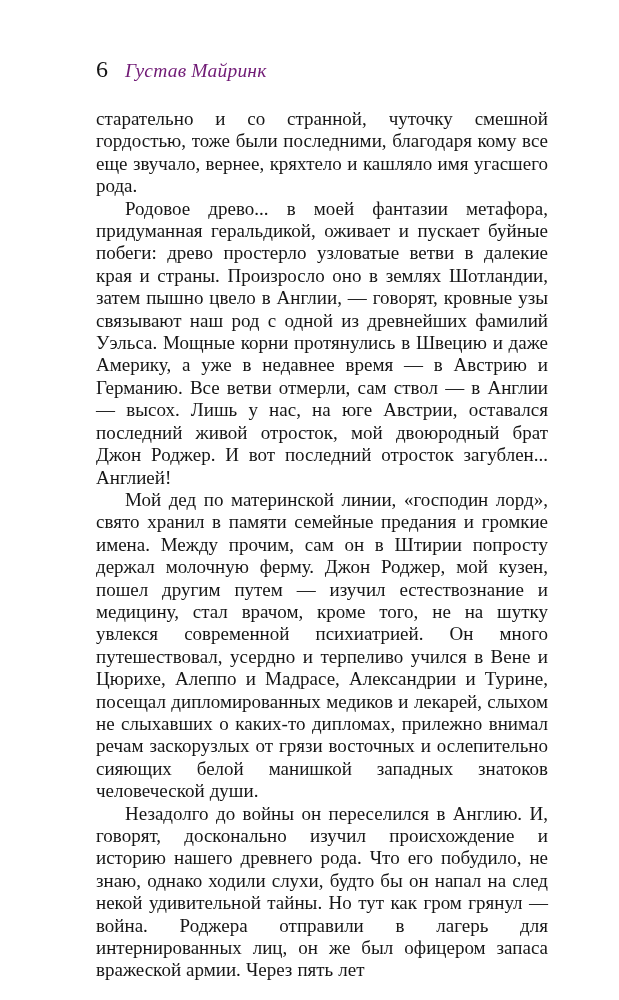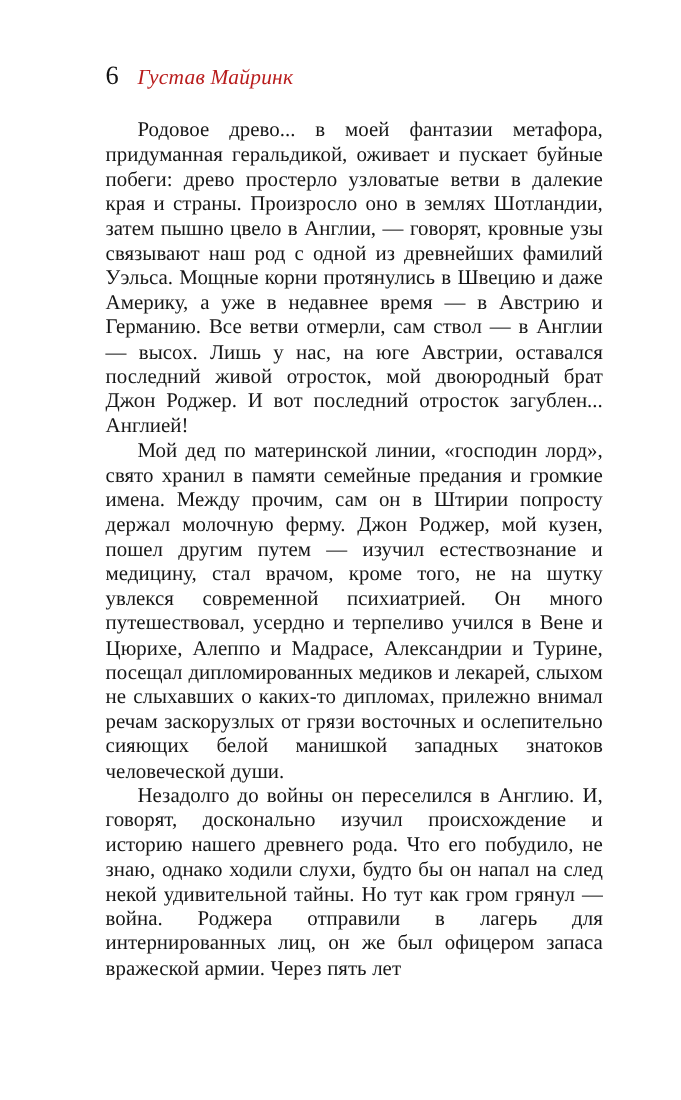--- a/index.html
+++ b/index.html
@@ -29,21 +29,21 @@
   .page-number {
     font-size: 24px;
     line-height: 1;
     font-style: normal;
     color: #141414;
   }
   .running-title {
     font-size: 19.5px;
     line-height: 1;
     font-style: italic;
-    color: #b91c1c;
+    color: #701a75;
     letter-spacing: 0.2px;
   }
   .page-text {
     position: absolute;
     top: 108px;
     left: 96px;
     width: 452px;
     font-size: 19px;
     line-height: 22.4px;
     text-align: justify;
@@ -64,18 +64,19 @@
 <body>
 
 <div class="book-page">
 
   <div class="running-header">
     <span class="page-number">6</span>
     <span class="running-title">Густав Майринк</span>
   </div>
 
   <div class="page-text">
+    <p class="no-indent">старательно и со странной, чуточку смешной гордостью, тоже были последними, благодаря кому все еще звучало, вернее, кряхтело и кашляло имя угасшего рода.</p>
     <p>Родовое древо... в моей фантазии метафора, придуманная геральдикой, оживает и пускает буйные побеги: древо простерло узловатые ветви в далекие края и страны. Произросло оно в землях Шотландии, затем пышно цвело в Англии, — говорят, кровные узы связывают наш род с одной из древнейших фамилий Уэльса. Мощные корни протянулись в Швецию и даже Америку, а уже в недавнее время — в Австрию и Германию. Все ветви отмерли, сам ствол — в Англии — высох. Лишь у нас, на юге Австрии, оставался последний живой отросток, мой двоюродный брат Джон Роджер. И вот последний отросток загублен... Англией!</p>
     <p>Мой дед по материнской линии, «господин лорд», свято хранил в памяти семейные предания и громкие имена. Между прочим, сам он в Штирии попросту держал молочную ферму. Джон Роджер, мой кузен, пошел другим путем — изучил естествознание и медицину, стал врачом, кроме того, не на шутку увлекся современной психиатрией. Он много путешествовал, усердно и терпеливо учился в Вене и Цюрихе, Алеппо и Мадрасе, Александрии и Турине, посещал дипломированных медиков и лекарей, слыхом не слыхавших о каких-то дипломах, прилежно внимал речам заскорузлых от грязи восточных и ослепительно сияющих белой манишкой западных знатоков человеческой души.</p>
     <p>Незадолго до войны он переселился в Англию. И, говорят, досконально изучил происхождение и историю нашего древнего рода. Что его побудило, не знаю, однако ходили слухи, будто бы он напал на след некой удивительной тайны. Но тут как гром грянул — война. Роджера отправили в лагерь для интернированных лиц, он же был офицером запаса вражеской армии. Через пять лет</p>
   </div>
 
 </div>
 
 </body></html>

